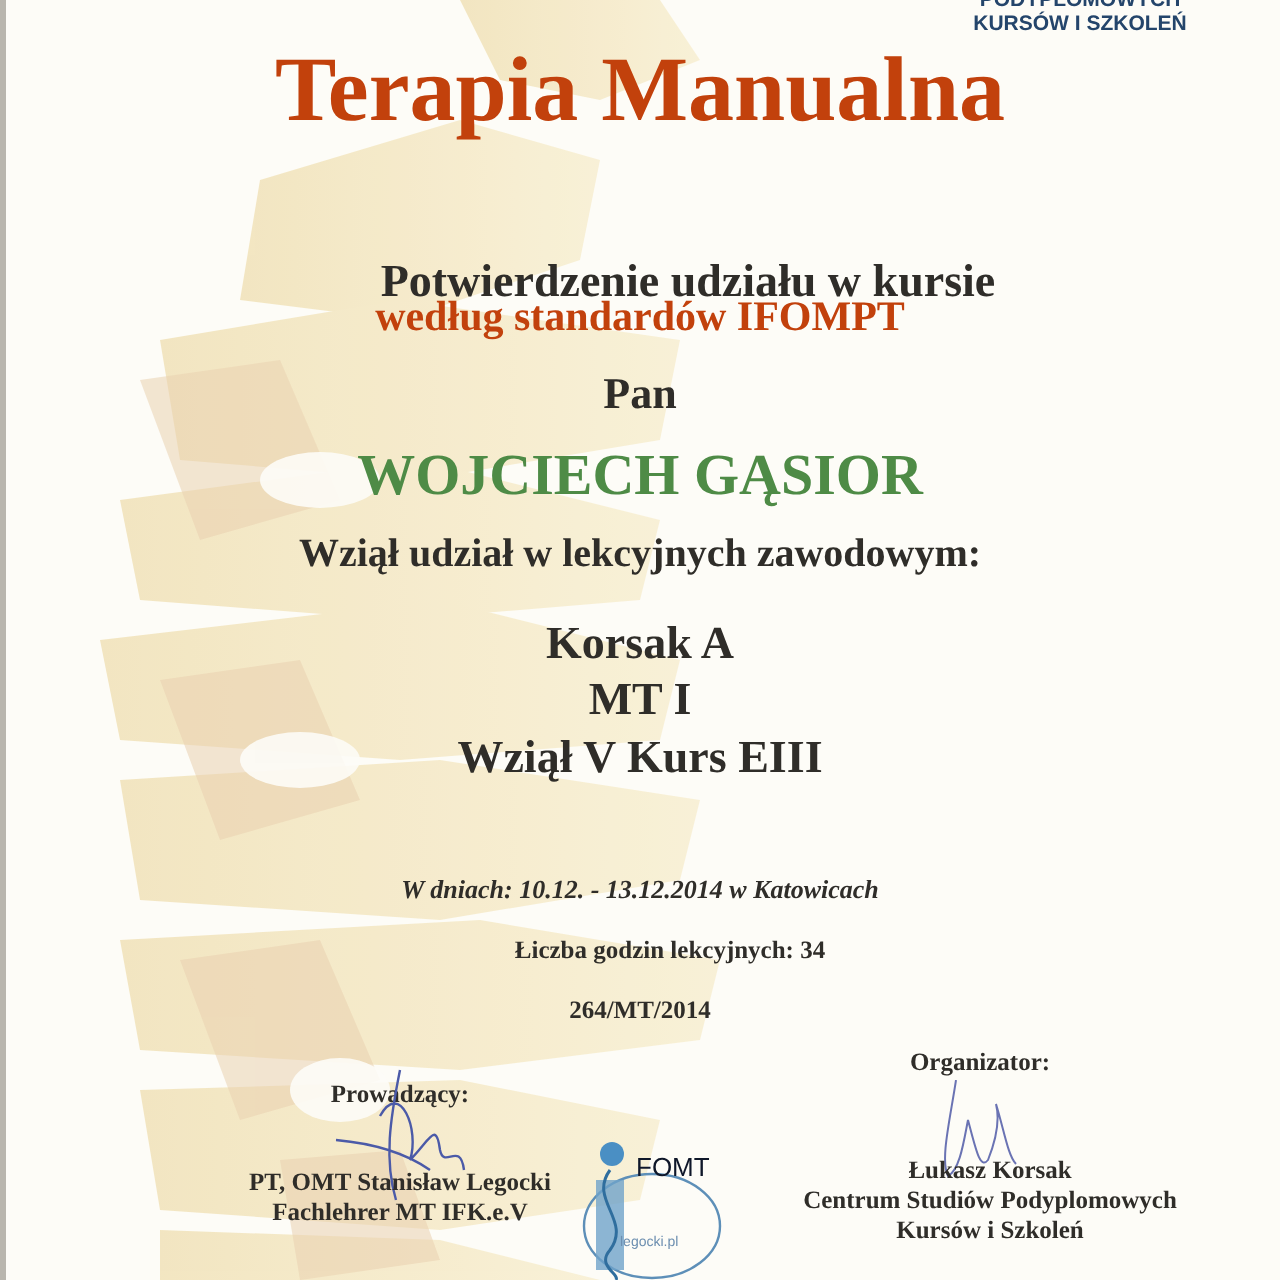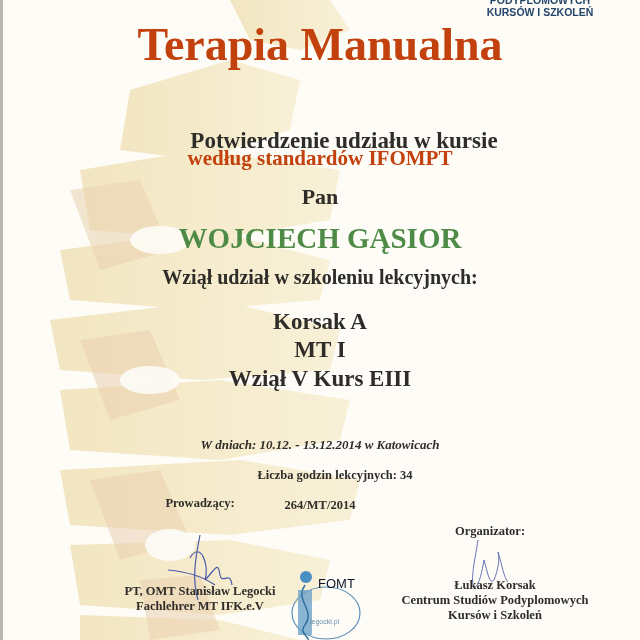--- a/index.html
+++ b/index.html
@@ -73,29 +73,29 @@
   <div class="topright">
     <div>PODYPLOMOWYCH</div>
     <div>KURSÓW I SZKOLEŃ</div>
   </div>
 
   <div class="text brown" style="top:18px;font-size:46px;">Terapia Manualna</div>
   <div class="text brown" style="top:100px;font-size:21px;margin-top:46px;">według standardów IFOMPT</div>
   <div class="text dark" style="top:128px;font-size:23px;padding-left:24px;">Potwierdzenie udziału w kursie</div>
   <div class="text green" style="top:222px;font-size:29px;">WOJCIECH GĄSIOR</div>
   <div class="text dark" style="top:184px;font-size:22px;">Pan</div>
-  <div class="text dark" style="top:266px;font-size:20px;">Wziął udział w szkoleniu lekcyjnych:</div>
+  <div class="text dark" style="top:266px;font-size:20px;">Wziął udział w lekcyjnych zawodowym:</div>
   <div class="text dark" style="top:309px;font-size:23px;">Korsak A</div>
   <div class="text dark" style="top:337px;font-size:23px;">MT I</div>
   <div class="text dark" style="top:366px;font-size:23px;">Wziął V Kurs EIII</div>
   <div class="text dark" style="top:437px;font-size:13px;font-style:italic;">W dniach: 10.12. - 13.12.2014 w Katowicach</div>
   <div class="text dark" style="top:468px;font-size:12.5px;padding-left:15px;">Łiczba godzin lekcyjnych: 34</div>
   <div class="text dark" style="top:498px;font-size:12.5px;">264/MT/2014</div>
 
-  <div class="sig-block" style="left:110px;width:180px;top:496px;font-size:12.5px;">Prowadzący:</div>
+  <div class="sig-block" style="left:110px;width:180px;top:540px;font-size:12.5px;">Prowadzący:</div>
   <svg class="signature" style="left:160px;top:530px;" width="80" height="75" viewBox="0 0 80 75">
     <path d="M8 40 C 30 42, 45 48, 55 55 M40 5 C 35 30, 32 50, 38 70 M30 28 C 40 10, 50 35, 45 50 C 55 40, 58 30, 60 45 C 62 55, 70 40, 72 55" fill="none" stroke="#4b5aa8" stroke-width="1.2"></path>
   </svg>
   <div class="sig-block" style="left:110px;width:180px;top:584px;font-size:12.5px;line-height:15px;">
     <div>PT, OMT Stanisław Legocki</div>
     <div>Fachlehrer MT IFK.e.V</div>
   </div>
 
   <svg class="logo" viewBox="0 0 85 85">
     <circle cx="22" cy="22" r="6" fill="#4a8fc4"></circle>

